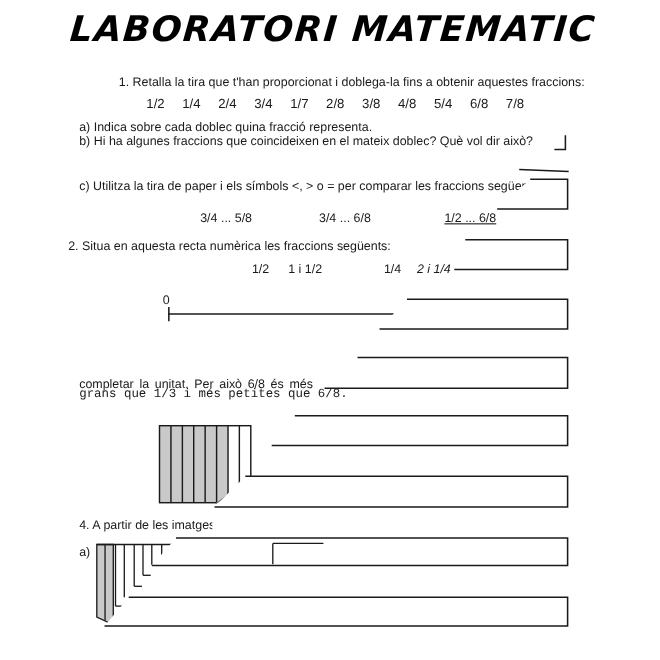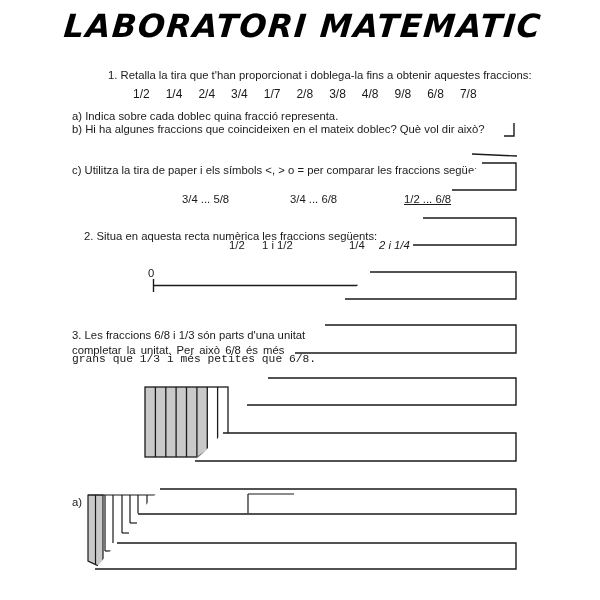--- a/index.html
+++ b/index.html
@@ -28,46 +28,46 @@
 
     <div class="frac-row">
         <span>1/2</span>
         <span>1/4</span>
         <span>2/4</span>
         <span>3/4</span>
         <span>1/7</span>
         <span>2/8</span>
         <span>3/8</span>
         <span>4/8</span>
-        <span>9/8</span>
+        <span>5/4</span>
         <span>6/8</span>
         <span>7/8</span>
       </div>
 
     <div class="t" style="left:72px;top:122px;">b) Hi ha algunes fraccions que coincideixen en el mateix doblec? Què vol dir això?</div>
     <div class="t" style="left:72px;top:109px;">a) Indica sobre cada doblec quina fracció representa.</div>
     <div class="t" style="left:72px;top:163px;">c) Utilitza la tira de paper i els símbols &lt;, &gt; o = per comparar les fraccions següents:</div>
 
     <div class="t" style="left:170px;top:192px;margin-left:12px;">3/4 ... 5/8</div>
     <div class="t" style="left:290px;top:192px;">3/4 ... 6/8</div>
     <div class="t" style="left:404px;top:192px;text-decoration:underline;">1/2 ... 6/8</div>
 
-    <div class="t" style="left:84px;top:217px;margin-top:12px;">2. Situa en aquesta recta numèrica les fraccions següents:</div>
+    <div class="t" style="left:62px;top:217px;">2. Situa en aquesta recta numèrica les fraccions següents:</div>
 
     <div class="t" style="left:229px;top:238px;">1/2</div>
     <div class="t" style="left:262px;top:238px;">1 i 1/2</div>
     <div class="t" style="left:349px;top:238px;">1/4</div>
     <div class="t" style="left:379px;top:238px;font-style:italic;">2 i 1/4</div>
 
     <div class="t" style="left:148px;top:266px;">0</div>
 
-    <div class="t" style="left:72px;top:328px;">3. Les fraccions 6/8 i 1/3 són parts d'una unitat</div>
     <div class="t just" style="left:72px;top:343px;text-align:right;">completar la unitat. Per això 6/8 és més</div>
     <div class="t" style="left:72px;top:352px;font-family:Liberation Mono, monospace;">grans que 1/3 i més petites que 6/8.</div>
 
+    <div class="t clip" style="left:72px;top:471px;">4. A partir de les imatges</div>
     <div class="t" style="left:72px;top:495px;">a)</div>
   </div>
 
   <svg class="overlay" width="600" height="600" viewBox="0 0 600 600">
 
     <g stroke="#1a1a1a" stroke-width="1.4" fill="none">
       <path d="M153,285.5 L358,285.5"></path>
       <path d="M153.5,279 L153.5,292"></path>
     </g>
 

